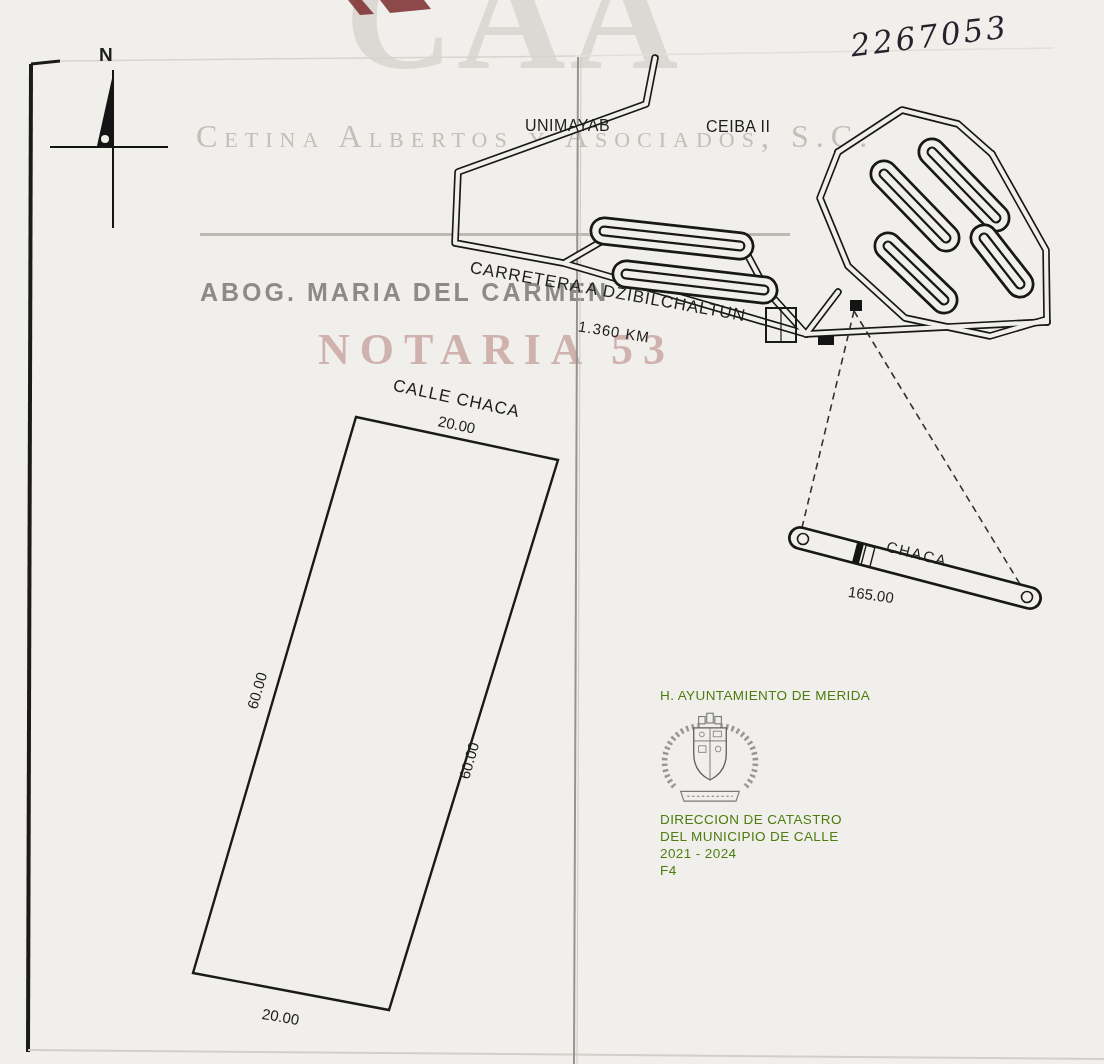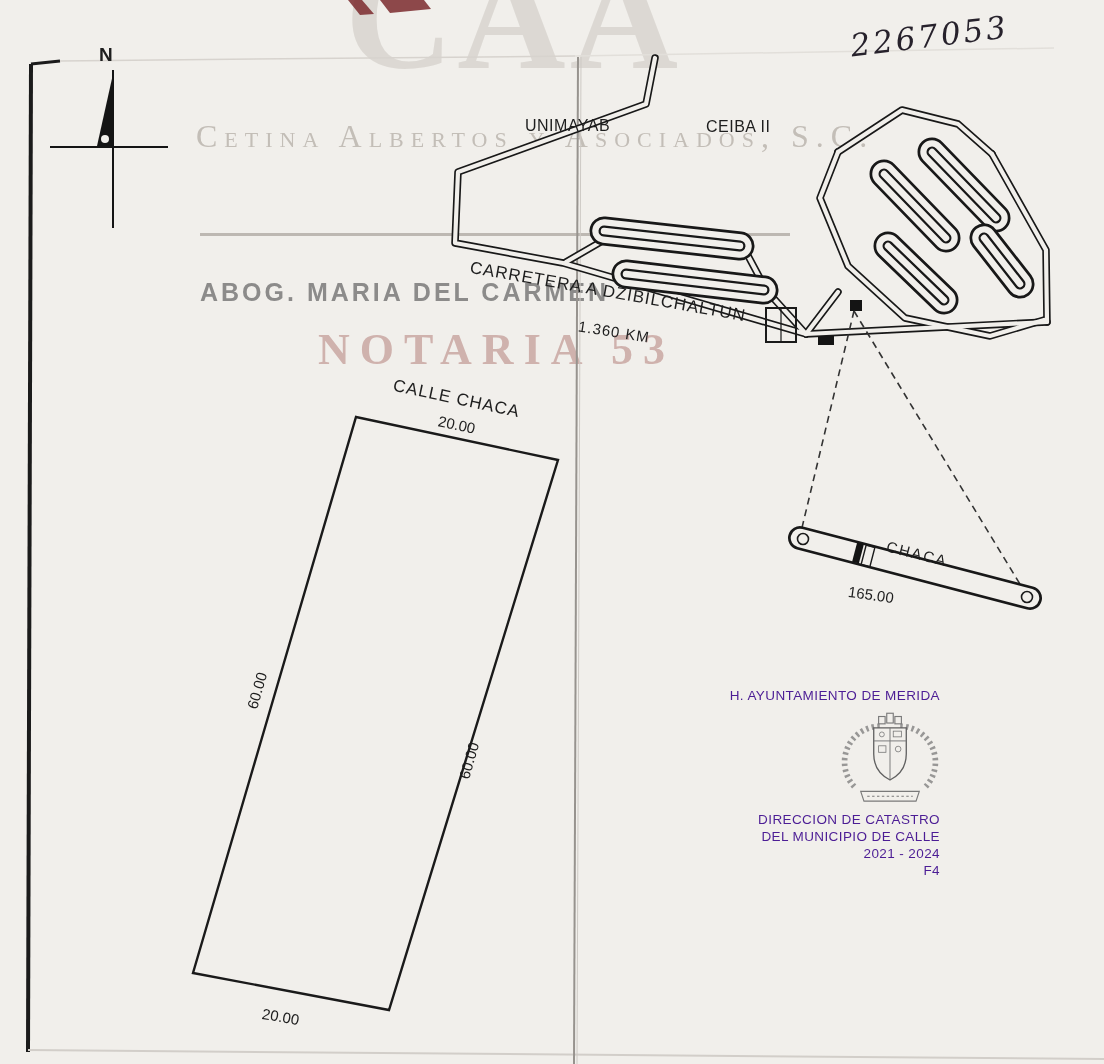--- a/index.html
+++ b/index.html
@@ -24,21 +24,21 @@
   #lbl-km{left:578px;top:323px;font-size:15px;letter-spacing:1px;transform:rotate(9deg);}
   #lbl-chaca-strip{left:886px;top:545px;font-size:15px;letter-spacing:2px;transform:rotate(14deg);}
   #lbl-165{left:848px;top:586px;font-size:15px;transform:rotate(8deg);}
   
   #lbl-calle-chaca{left:392px;top:389px;font-size:17px;letter-spacing:1px;transform:rotate(12deg);}
   #dim-front{left:438px;top:416px;font-size:15px;transform:rotate(12deg);}
   #dim-left{left:238px;top:682px;font-size:15px;transform:rotate(-74deg);}
   #dim-right{left:450px;top:752px;font-size:15px;transform:rotate(-74deg);}
   #dim-back{left:262px;top:1008px;font-size:15px;transform:rotate(10deg);}
   
-  #footer{position:absolute;left:690px;top:688px;width:250px;display:flex;flex-direction:column;align-items:flex-end;gap:2px;color:#4c1d95;font-size:13.5px;letter-spacing:.4px;text-align:center;}
+  #footer{position:absolute;left:660px;top:688px;width:250px;display:flex;flex-direction:column;align-items:flex-start;gap:2px;color:#4d7c0f;font-size:13.5px;letter-spacing:.4px;text-align:center;}
   #footer .crest{margin:5px 0 4px 0;}
   
   #linework{position:absolute;left:0;top:0;z-index:2;pointer-events:none;}
   .wm-layer{position:absolute;inset:0;z-index:1;padding-left:30px;}
   .txt-layer{position:absolute;inset:0;z-index:3;pointer-events:none;}
   .rb{stroke:#181818;stroke-width:7.5;fill:none;stroke-linecap:round;stroke-linejoin:round;}
   .rw{stroke:#f1efeb;stroke-width:4.2;fill:none;stroke-linecap:round;stroke-linejoin:round;}
   .lo{stroke:#181818;stroke-width:29;fill:none;stroke-linecap:round;}
   .li{stroke:#f1efeb;stroke-width:23.5;fill:none;stroke-linecap:round;}
   .lm{stroke:#181818;stroke-width:11;fill:none;stroke-linecap:round;}

